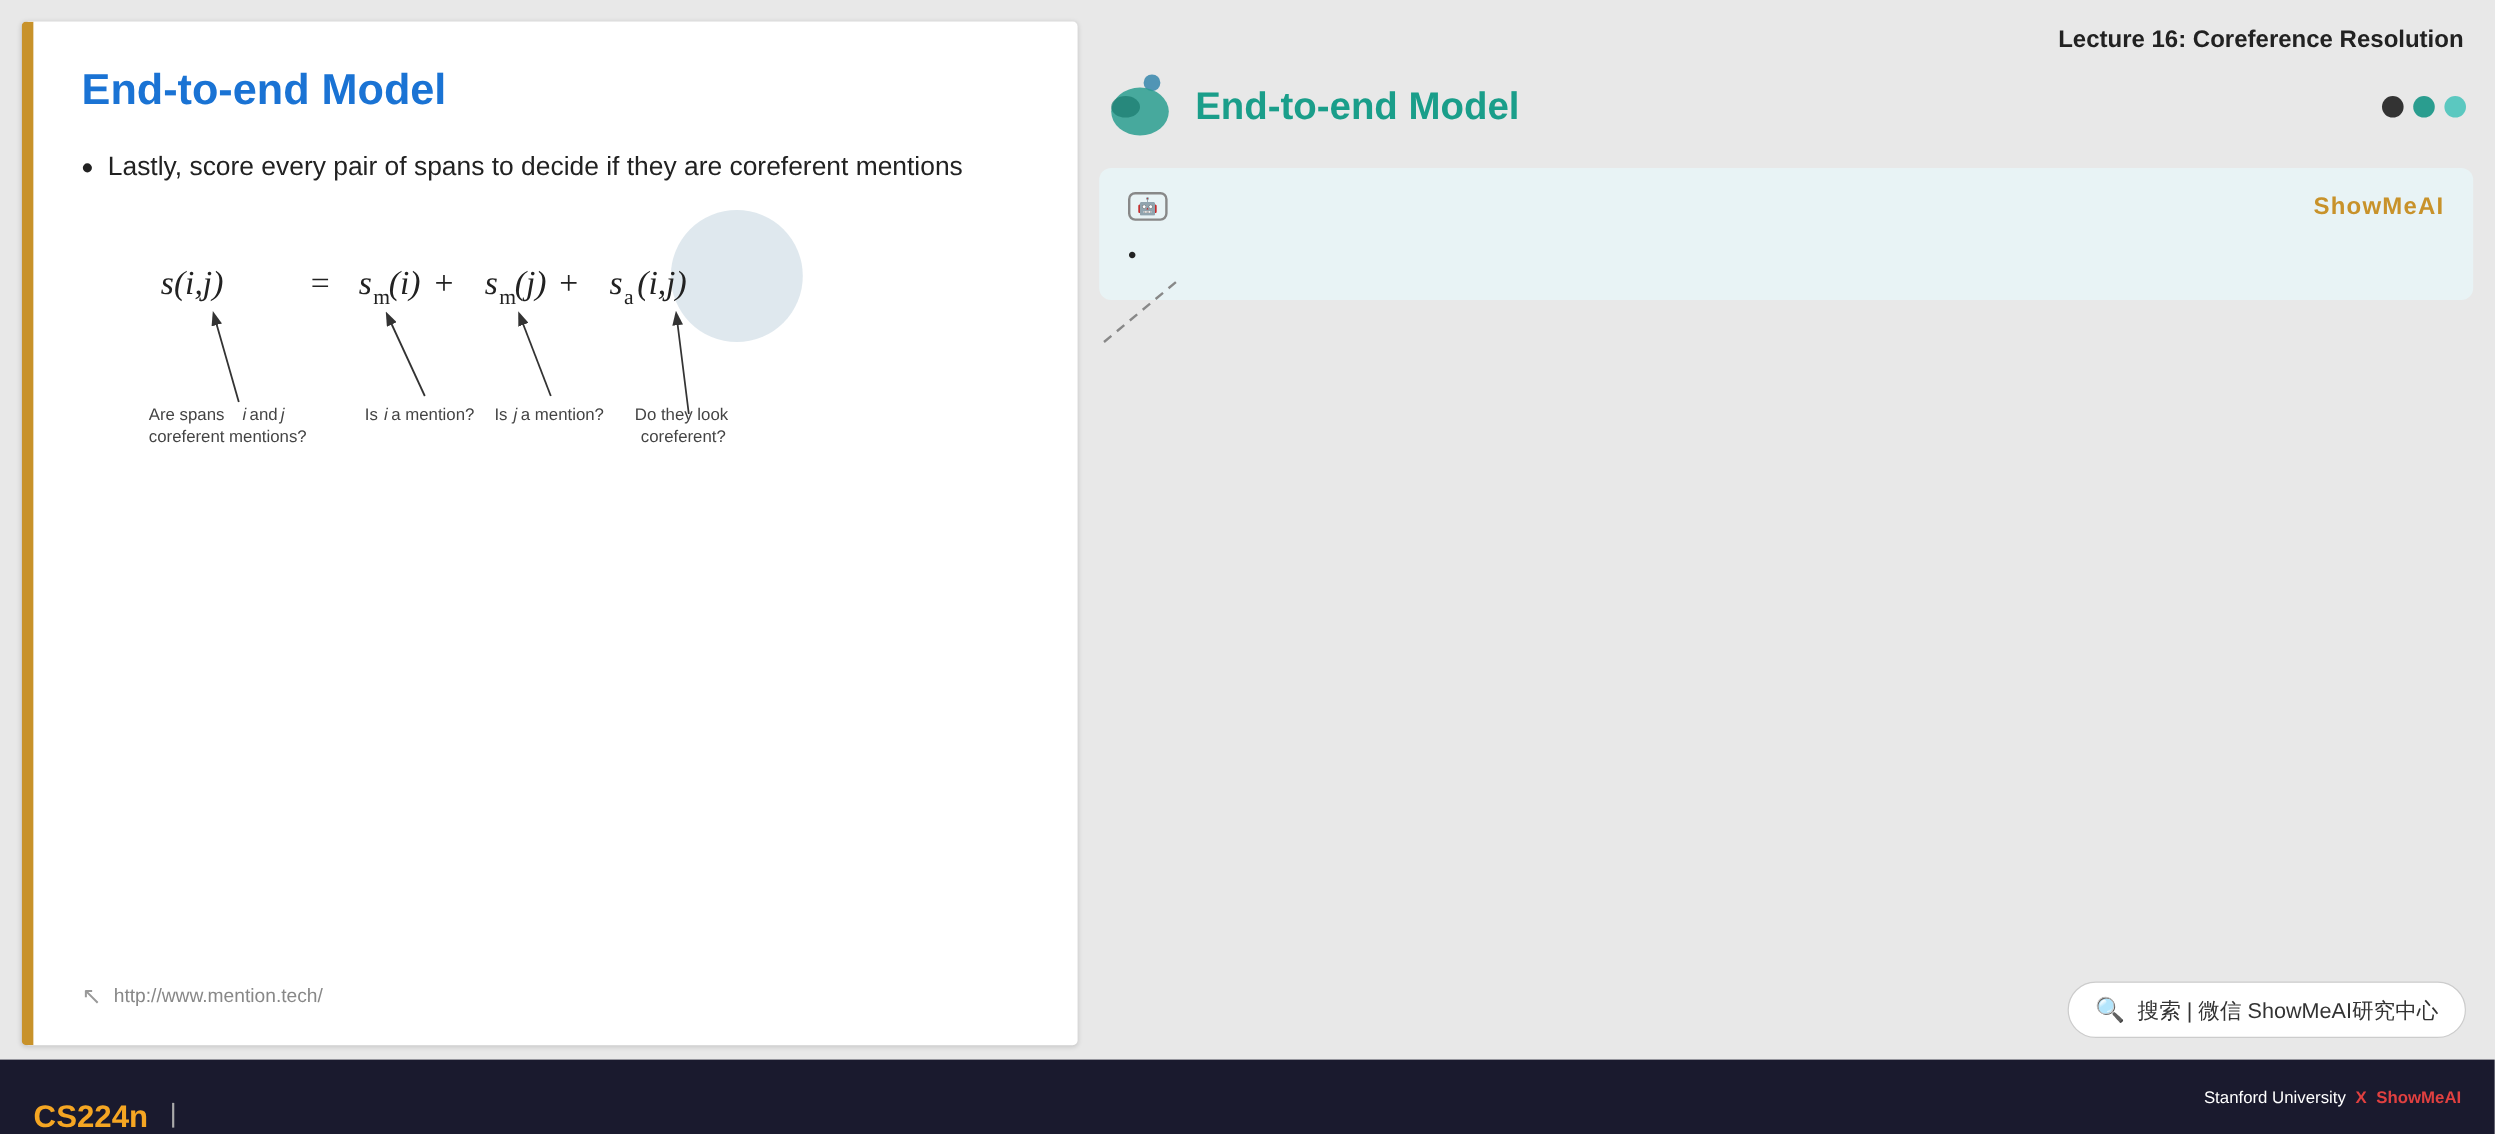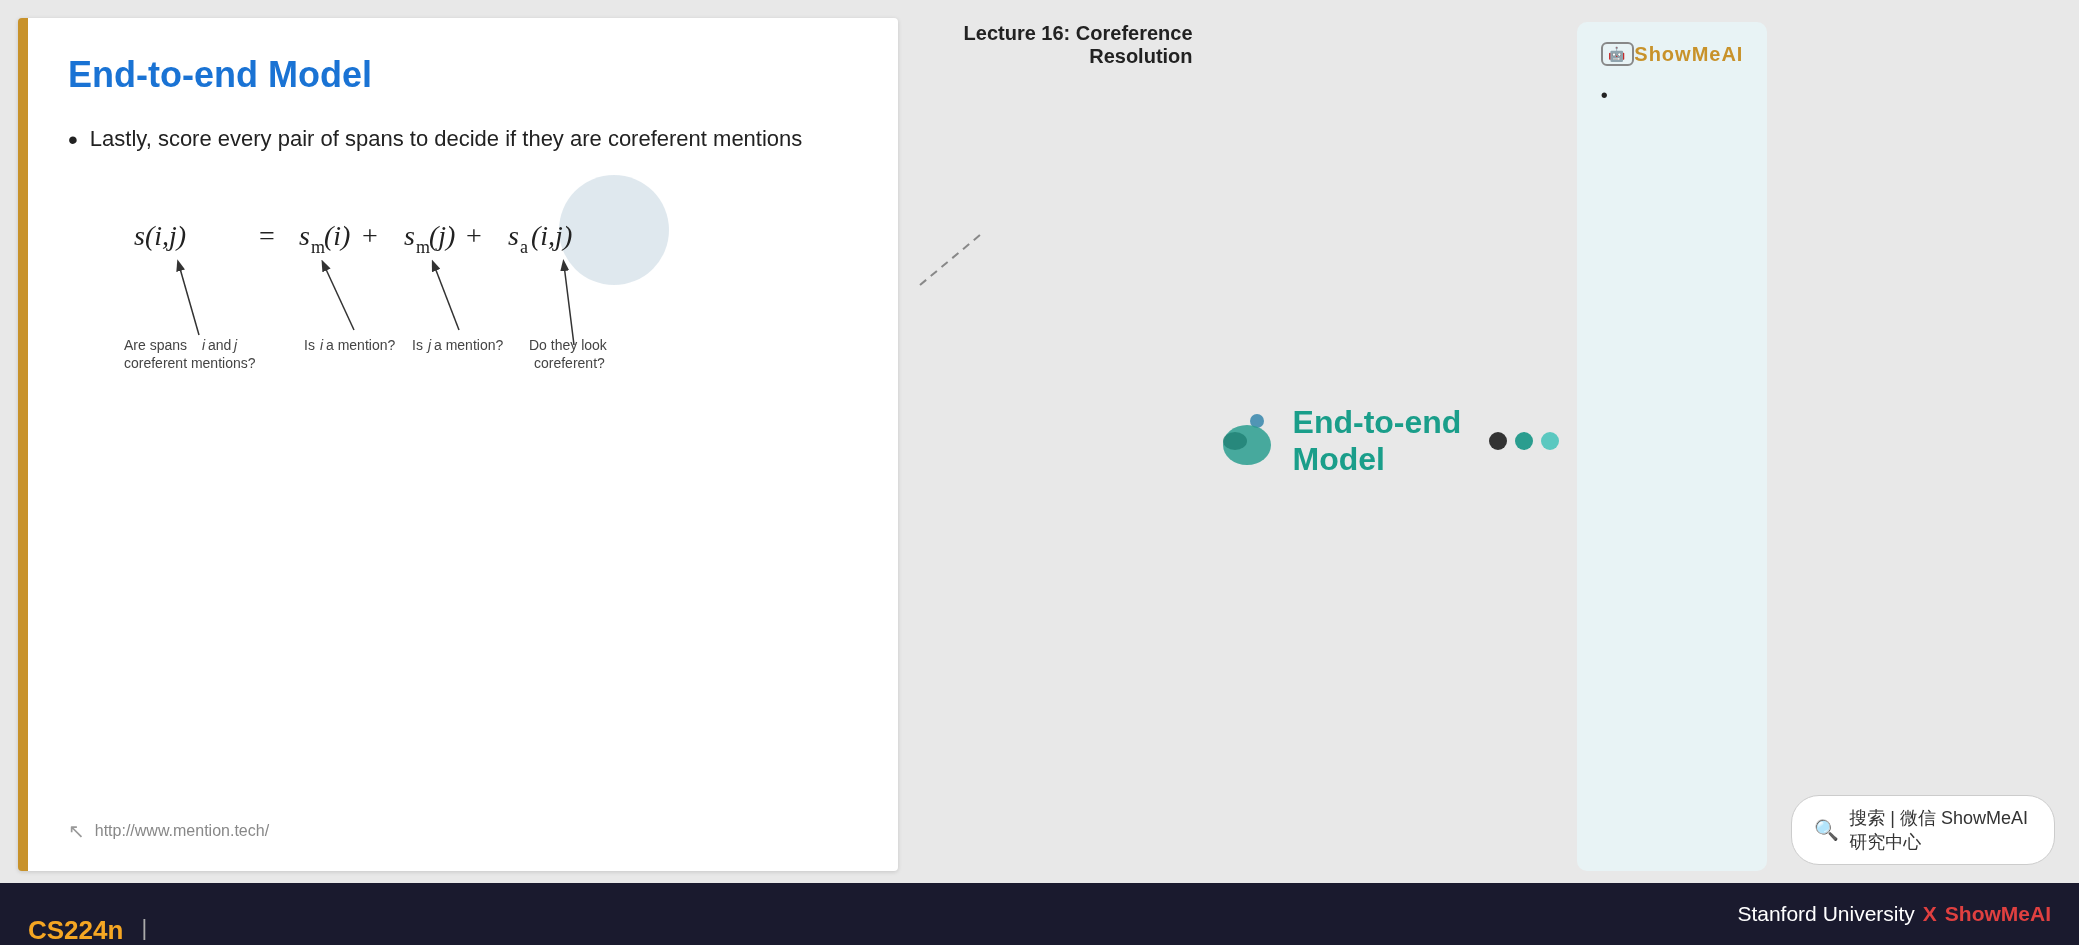--- a/index.html
+++ b/index.html
@@ -85,21 +85,21 @@
 
     .footer-icon {
       font-size: 20px;
       color: #999;
     }
 
     
     .right-panel {
       flex: 1;
       display: flex;
-      flex-direction: row;
+      flex-direction: column;
       gap: 12px;
     }
 
     .lecture-title {
       font-size: 20px;
       font-weight: bold;
       color: #222;
       text-align: right;
       padding: 4px 8px;
     }
@@ -220,21 +220,21 @@
     .divider {
       color: #aaa;
       margin: 0 4px;
     }
 
     .bottom-bar-right {
       margin-left: auto;
       display: flex;
       align-items: flex-start;
       gap: 8px;
-      font-size: 21px;
+      font-size: 14px;
     }
 
     .x-mark {
       color: #e04040;
       font-weight: bold;
     }
 
     .showmeai-red {
       color: #e04040;
       font-weight: bold;

